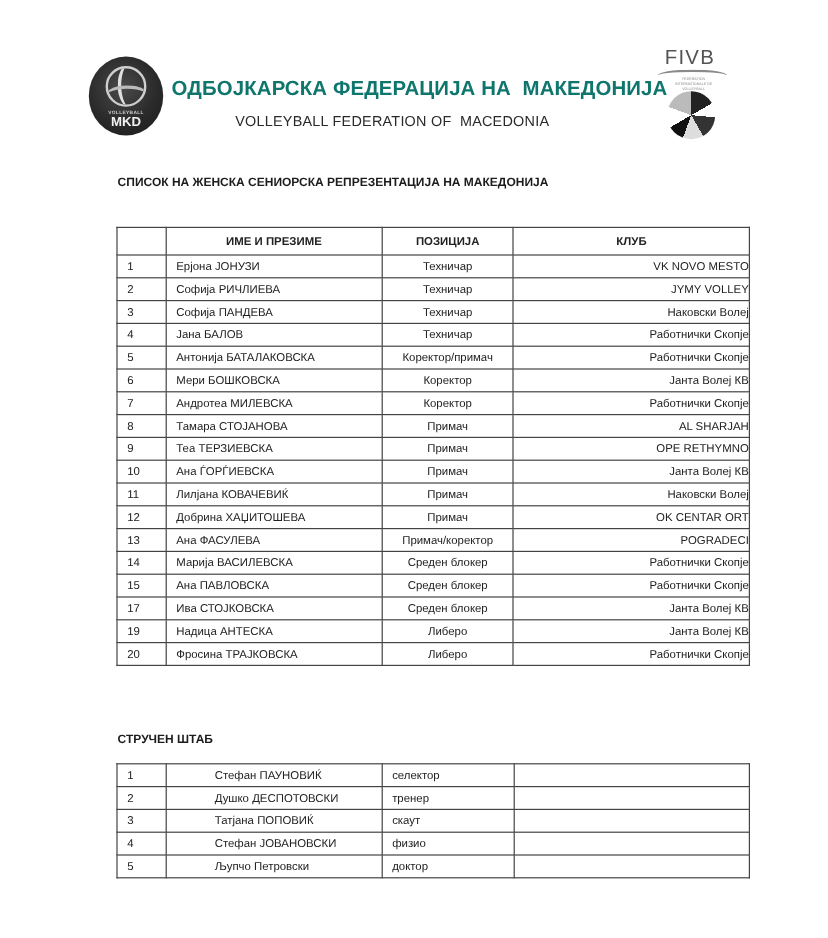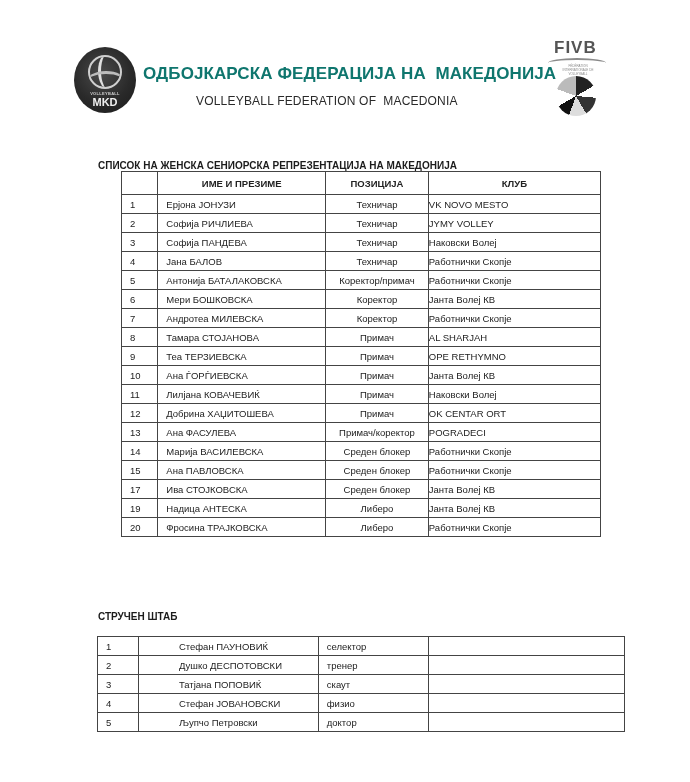--- a/index.html
+++ b/index.html
@@ -6,35 +6,35 @@
   body { width: 690px; height: 782px; position: relative; overflow: hidden; font-family: "Liberation Sans", sans-serif; color: #1a1a1a; }
   .logo-left { position: absolute; left: 74px; top: 47px; width: 62px; height: 66px; border-radius: 50%; background: radial-gradient(circle at 45% 40%, #4a4a4a 0%, #2a2a2a 55%, #1a1a1a 100%); }
   .logo-left .ball { position: absolute; left: 14px; top: 8px; width: 34px; height: 34px; border-radius: 50%; border: 2px solid #cfcfcf; box-sizing: border-box; overflow: hidden; }
   .logo-left .ball::before { content: ""; position: absolute; left: 8px; top: -6px; width: 22px; height: 40px; border-left: 3px solid #e0e0e0; border-radius: 50%; }
   .logo-left .ball::after { content: ""; position: absolute; left: -4px; top: 14px; width: 40px; height: 20px; border-top: 3px solid #bcbcbc; border-radius: 50%; }
   .logo-left .small { position: absolute; left: 0; width: 62px; top: 44px; text-align: center; font-size: 4px; color: #cfcfcf; letter-spacing: 0.3px; font-weight: bold; }
   .logo-left .mkd { position: absolute; left: 0; width: 62px; top: 49px; text-align: center; font-size: 11px; font-weight: bold; color: #f0f0f0; }
   .title { position: absolute; left: 143px; top: 64px; font-size: 17px; font-weight: bold; color: #0f766e; letter-spacing: 0.1px; white-space: pre; }
   .subtitle { position: absolute; left: 196px; top: 94px; font-size: 12px; color: #2a2a2a; letter-spacing: 0.2px; white-space: pre; text-align: right; }
   .logo-right { position: absolute; left: 548px; top: 38px; width: 62px; height: 80px; }
-  .fivb-text { position: absolute; left: 6px; top: 0; font-size: 17px; font-weight: bold; color: #555; letter-spacing: 1px; }
+  .fivb-text { position: absolute; left: 6px; top: 0; font-size: 17px; font-weight: normal; color: #555; letter-spacing: 1px; }
   .fivb-arc { position: absolute; left: 0; top: 20px; width: 58px; height: 8px; border-top: 2px solid #8a8a8a; border-radius: 50% 50% 0 0; }
   .fivb-small { position: absolute; left: 8px; top: 26px; width: 44px; font-size: 3px; color: #888; text-align: center; line-height: 4px; }
   .fivb-emblem { position: absolute; left: 8px; top: 38px; width: 40px; height: 40px; border-radius: 50%; background: conic-gradient(#222 0deg 60deg, #fff 60deg 95deg, #333 95deg 150deg, #ddd 150deg 200deg, #111 200deg 240deg, #fff 240deg 290deg, #bbb 290deg 360deg); }
   .section-title { position: absolute; left: 98px; font-size: 10px; font-weight: bold; color: #1c1c1c; }
-  #sec1 { top: 160px; }
+  #sec1 { top: 147px; }
   #sec2 { top: 611px; }
   table { position: absolute; left: 97px; border-collapse: collapse; font-size: 9.5px; color: #222; }
   td, th { border: 1px solid #444; height: 19px; padding: 0 0 0 8px; box-sizing: border-box; white-space: nowrap; }
-  #players { top: 171px; width: 480px; margin-left: 24px; }
+  #players { top: 189px; width: 528px; }
   #players th { font-weight: bold; text-align: center; height: 23px; padding: 0; }
   #players td.num { width: 41px; }
   #players td.name { width: 180px; }
   #players td.pos { width: 110px; text-align: center; padding: 0; }
-  #players td.club { width: 197px; text-align: left; padding: 0; }
+  #players td.club { width: 197px; text-align: right; padding: 0; }
   #staff { top: 636px; width: 528px; }
   #staff td.num { width: 41px; }
   #staff td.name { width: 180px; padding-left: 40px; }
   #staff td.role { width: 110px; }
   #staff td.extra { width: 197px; }
 </style>
 </head>
 <body>
 
 <div class="logo-left">

